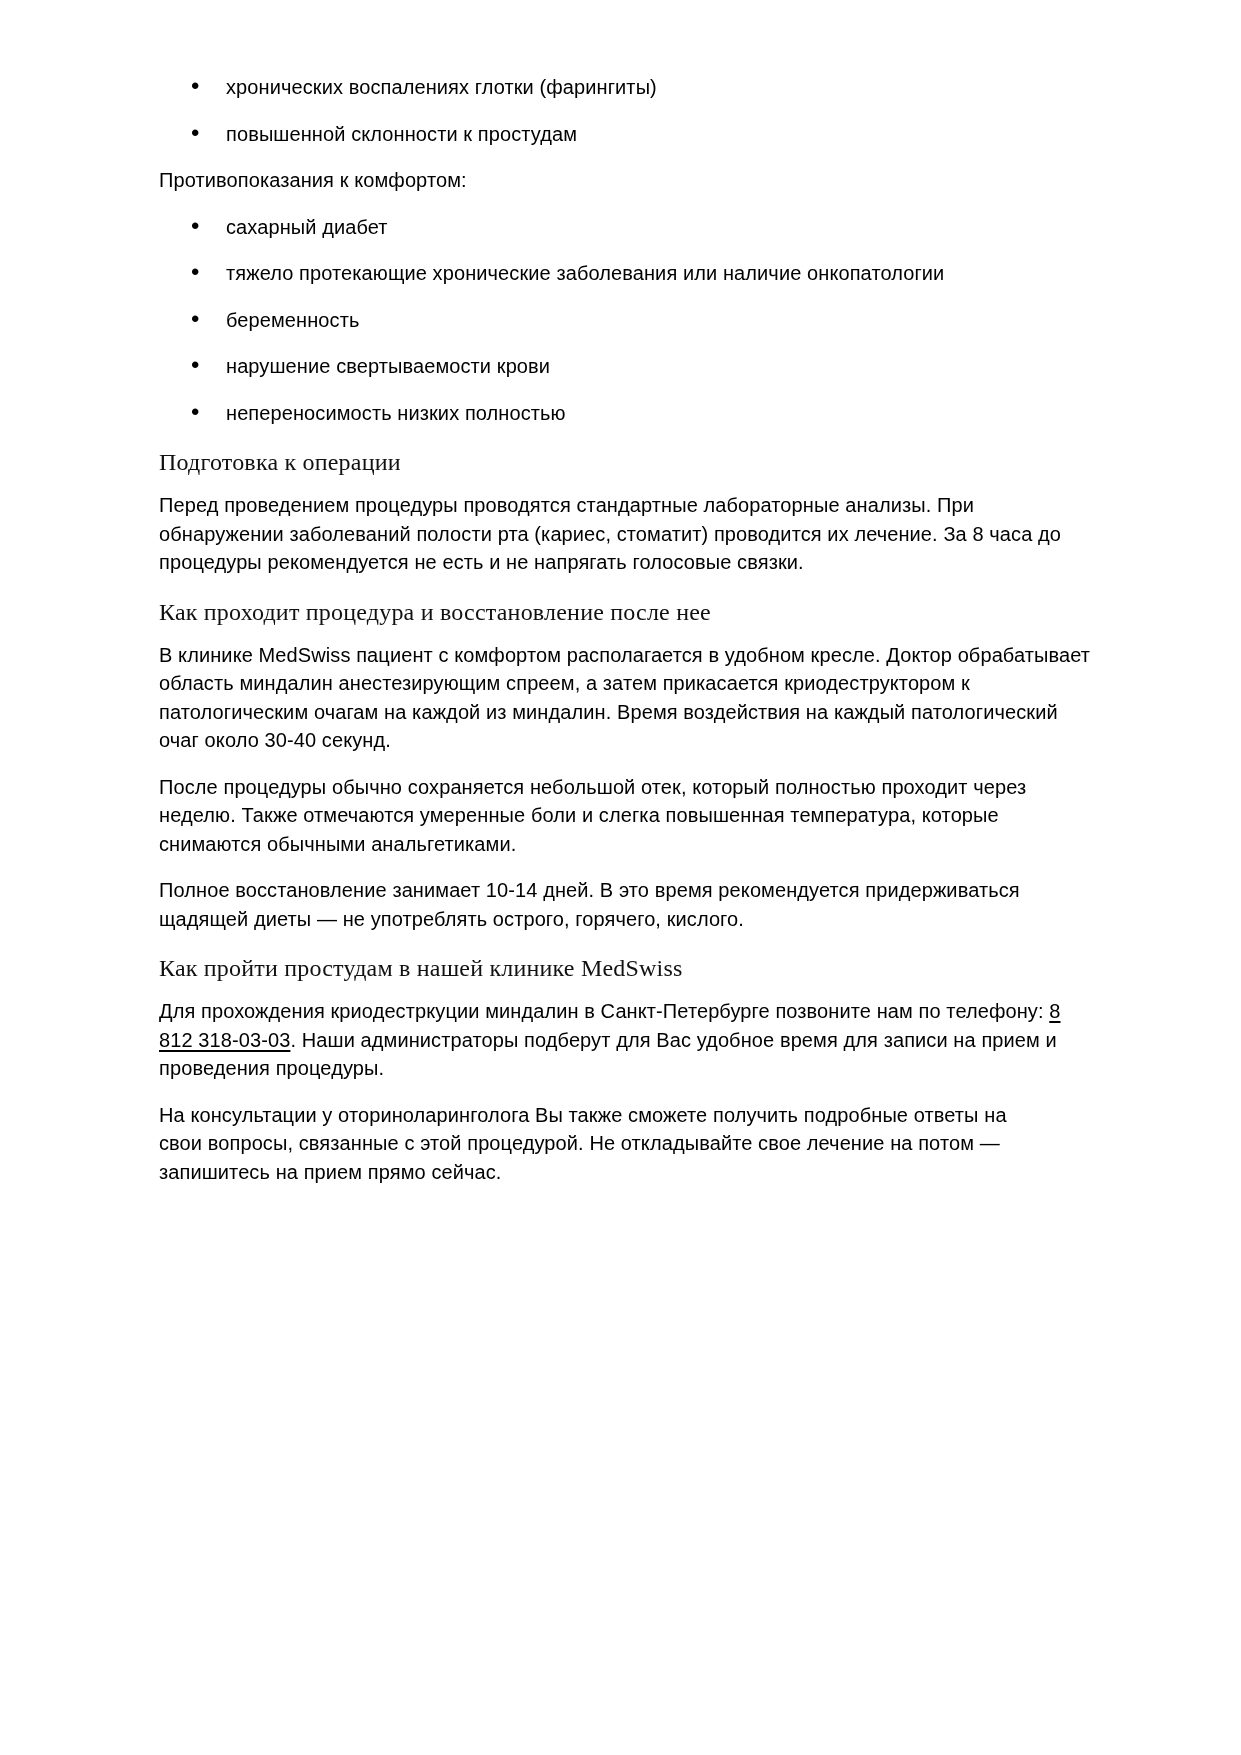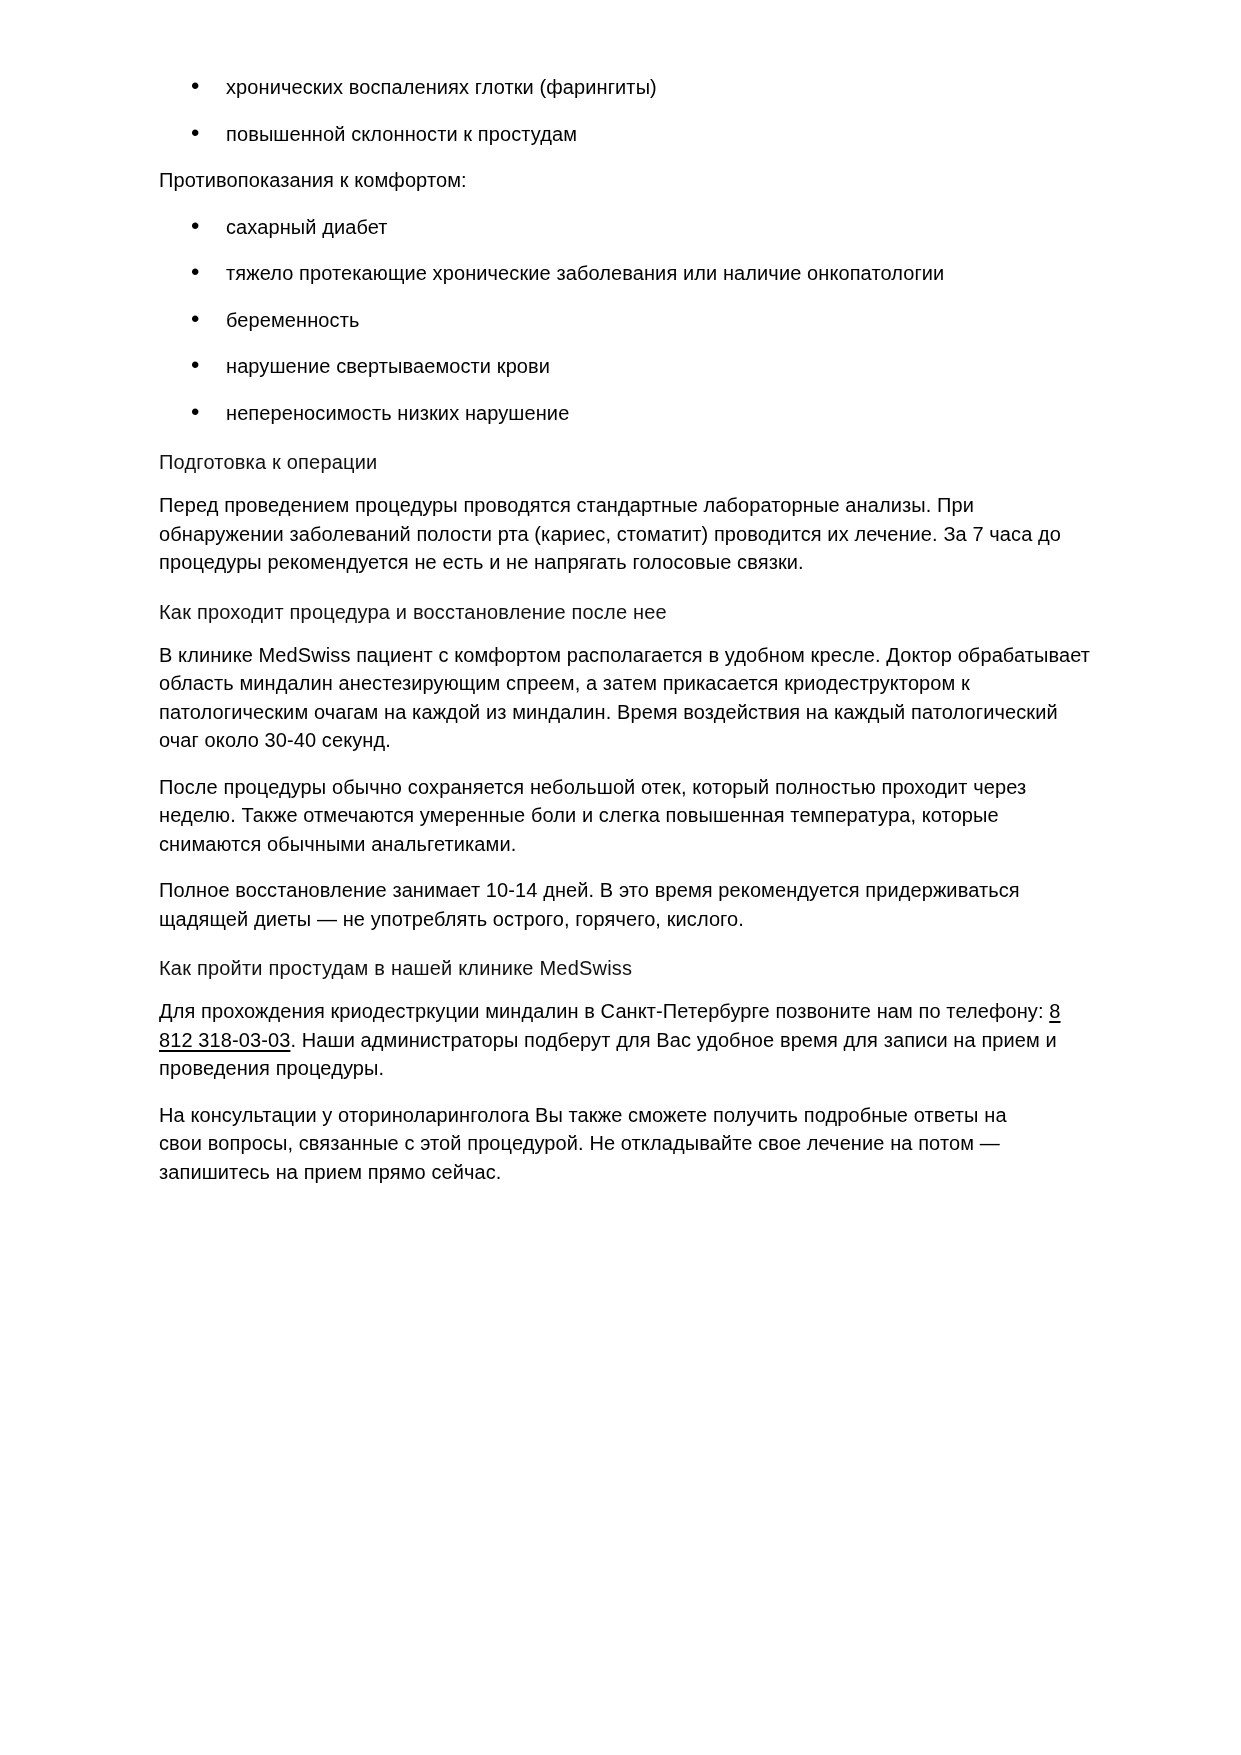--- a/index.html
+++ b/index.html
@@ -44,22 +44,22 @@
     margin-bottom: 18px;
   }
   ul.bullets li::before {
     content: "\2022";
     position: absolute;
     left: 32px;
     top: -1px;
     font-size: 24px;
   }
   h2.section-heading {
-    font-family: Liberation Sans, sans-serif;
-    font-size: 20px;
+    font-family: Liberation Serif, serif;
+    font-size: 24px;
     font-weight: 400;
     line-height: 34px;
     margin: 10px 0 12px 0;
     letter-spacing: 0.2px;
     color: #111111;
     max-width: 995px;
   }
   .phone-link {
     color: #000000;
     text-decoration: underline;
@@ -79,26 +79,26 @@
     <li>повышенной склонности к простудам</li>
   </ul>
 
   <p class="para">Противопоказания к комфортом:</p>
 
   <ul class="bullets">
     <li>сахарный диабет</li>
     <li>тяжело протекающие хронические заболевания или наличие онкопатологии</li>
     <li>беременность</li>
     <li>нарушение свертываемости крови</li>
-    <li>непереносимость низких нарушение</li>
+    <li>непереносимость низких полностью</li>
   </ul>
 
   <h2 class="section-heading">Подготовка к операции</h2>
   <p class="para">Перед проведением процедуры проводятся стандартные лабораторные анализы. При
-обнаружении заболеваний полости рта (кариес, стоматит) проводится их лечение. За 7 часа до
+обнаружении заболеваний полости рта (кариес, стоматит) проводится их лечение. За 8 часа до
 процедуры рекомендуется не есть и не напрягать голосовые связки.</p>
 
   <h2 class="section-heading">Как проходит процедура и восстановление после нее</h2>
   <p class="para">В клинике MedSwiss пациент с комфортом располагается в удобном кресле. Доктор обрабатывает
 область миндалин анестезирующим спреем, а затем прикасается криодеструктором к
 патологическим очагам на каждой из миндалин. Время воздействия на каждый патологический
 очаг около 30-40 секунд.</p>
   <p class="para">После процедуры обычно сохраняется небольшой отек, который полностью проходит через
 неделю. Также отмечаются умеренные боли и слегка повышенная температура, которые
 снимаются обычными анальгетиками.</p>

